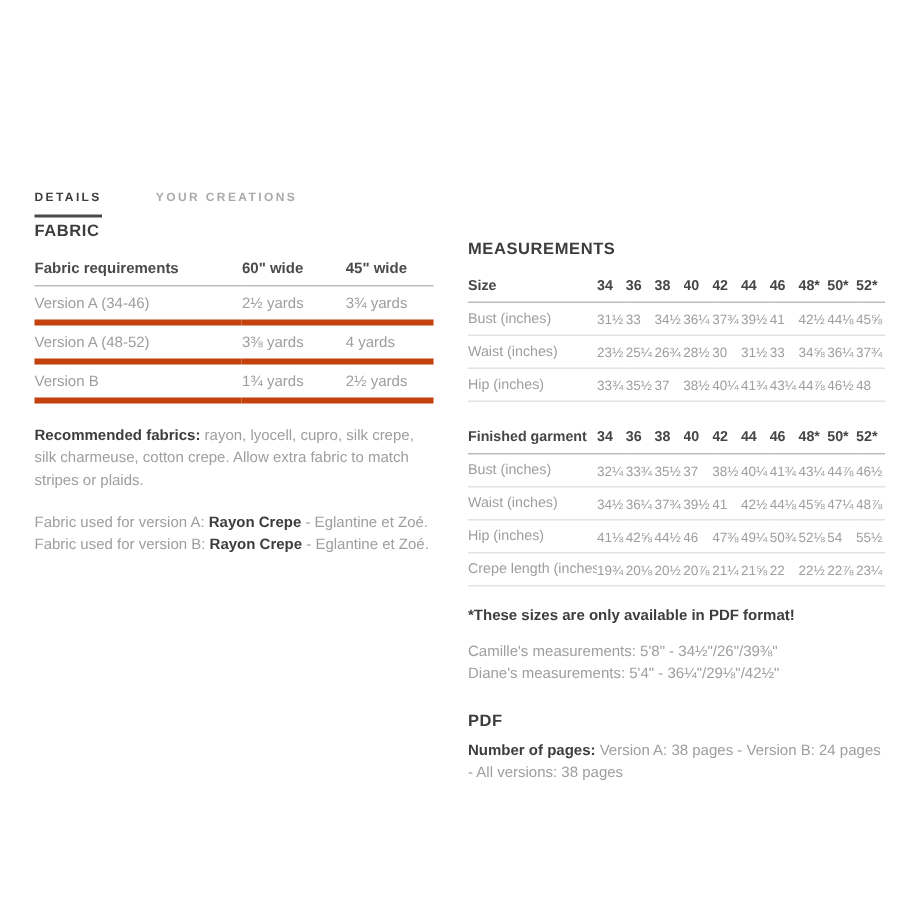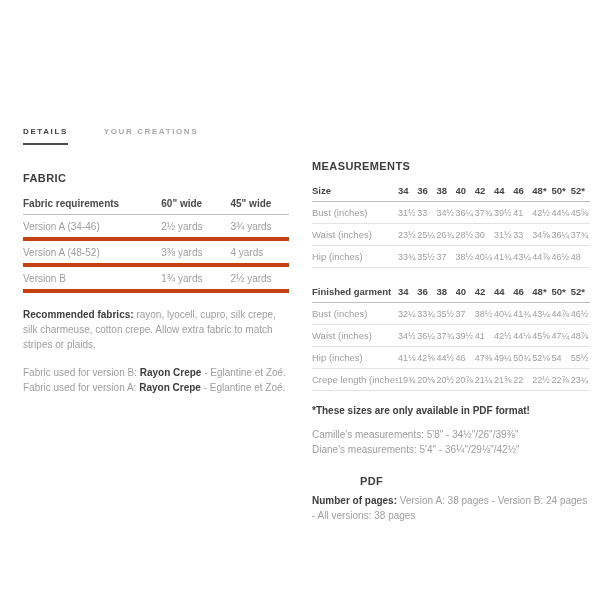--- a/index.html
+++ b/index.html
@@ -9,21 +9,21 @@
   }
   
   .tabs { position:absolute; left:23px; top:127px; display:flex; gap:36px; }
   .tab {
     font-size:8px; font-weight:700; letter-spacing:1.6px; text-transform:uppercase;
     color:#aaaaaa; padding-bottom:7px; cursor:pointer;
   }
   .tab.active { color:#3d3d3d; border-bottom:2px solid #4a4a4a; }
 
   
-  .col-left  { position:absolute; left:23px;  top:172px; width:266px; }
+  .col-left  { position:absolute; left:23px;  top:148px; width:266px; }
   .col-right { position:absolute; left:312px; top:160px; width:278px; }
 
   .section-h {
     font-size:11px; font-weight:700; color:#3d3d3d; letter-spacing:0.4px;
     margin:0 0 8px 0;
   }
 
   table { border-collapse:collapse; width:100%; table-layout:fixed; }
   th, td { text-align:left; font-weight:normal; }
 
@@ -41,21 +41,21 @@
   .m-table thead th { color:#464646; font-weight:700; border-bottom:1px solid #bdbdbd; font-size:9.5px; }
   .m-table tbody td { color:#9e9e9e; border-bottom:1px solid #e3e3e3; }
   .m-table .lbl { width:86px; font-size:9.5px; }
 
   .para { font-size:10px; line-height:1.5; color:#9e9e9e; margin:0; }
   .para b { color:#3d3d3d; font-weight:700; }
   .recommended { margin-top:14px; }
   .used-block { margin-top:13px; line-height:1.5; }
   .footnote { font-size:10px; font-weight:700; color:#3d3d3d; margin-top:14px; }
   .models { margin-top:11px; font-size:10px; color:#9e9e9e; line-height:1.5; }
-  .pdf-h { margin-top:18px; margin-bottom:6px;margin-left:48px; }
+  .pdf-h { margin-top:18px; margin-bottom:6px; }
 </style>
 </head>
 <body>
 
 <div class="page">
 
   <div class="tabs">
     <div class="tab active">DETAILS</div>
     <div class="tab">YOUR CREATIONS</div>
   </div>
@@ -89,22 +89,22 @@
             <td>Version B</td>
             <td>1¾ yards</td>
             <td>2½ yards</td>
           </tr>
         </tbody>
     </table>
 
     <p class="para recommended"><b>Recommended fabrics:</b> <span>rayon, lyocell, cupro, silk crepe, silk charmeuse, cotton crepe. Allow extra fabric to match stripes or plaids.</span></p>
 
     <div class="used-block">
+      <div class="para"><span>Fabric used for version A:</span> <b>Rayon Crepe</b> <span>- Eglantine et Zoé.</span></div>
       <div class="para"><span>Fabric used for version B:</span> <b>Rayon Crepe</b> <span>- Eglantine et Zoé.</span></div>
-      <div class="para"><span>Fabric used for version A:</span> <b>Rayon Crepe</b> <span>- Eglantine et Zoé.</span></div>
     </div>
   </div>
 
   <div class="col-right">
     <h2 class="section-h">MEASUREMENTS</h2>
 
     <table class="m-table">
       <thead>
         <tr>
           <th class="lbl">Size</th>

